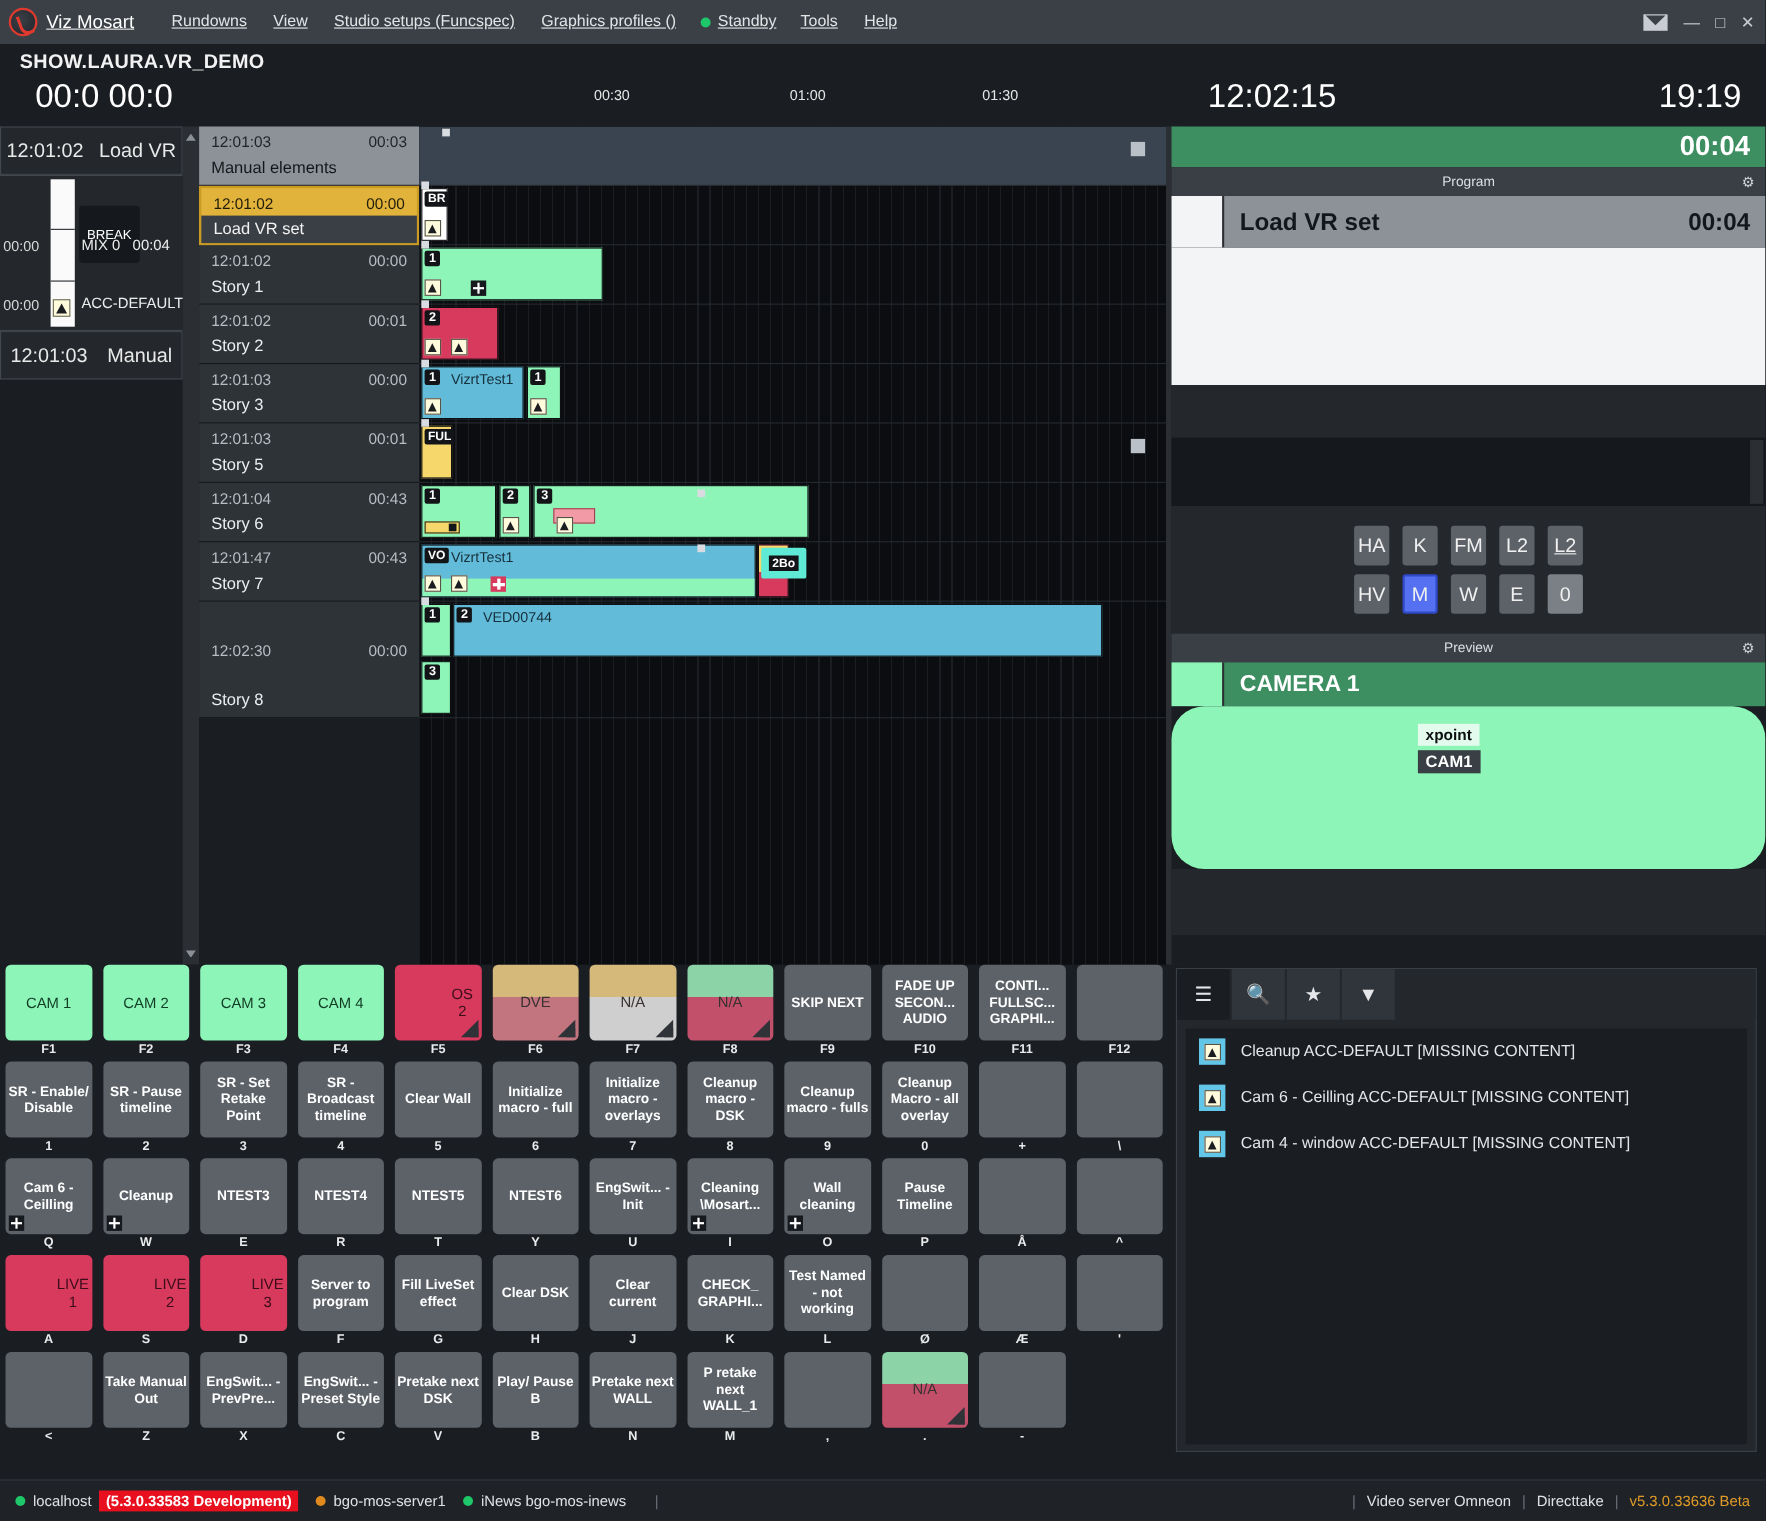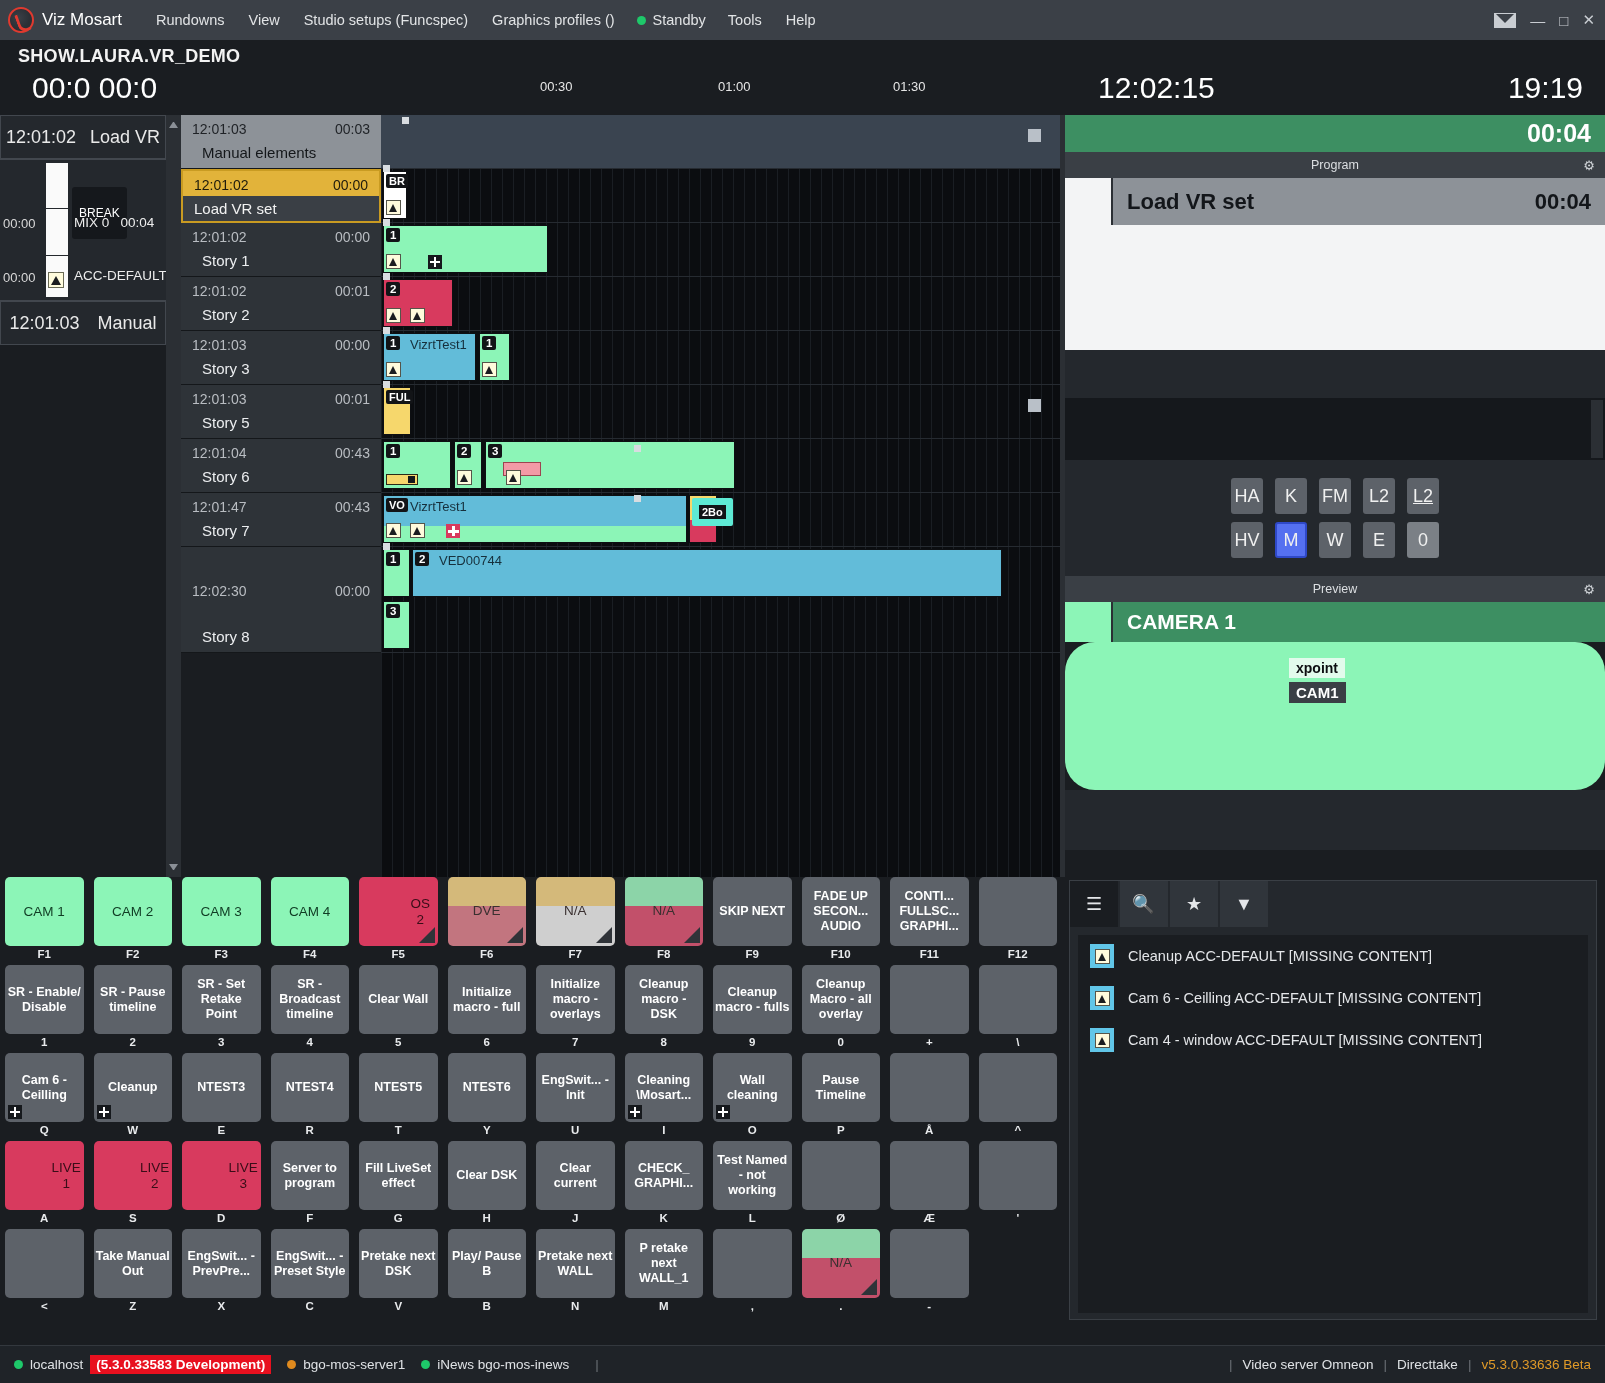--- a/index.html
+++ b/index.html
@@ -8,21 +8,21 @@
     background:#1a1d21;
     font-family:"Liberation Sans", sans-serif;
     color:#e8e8e8;
     overflow:hidden;
     position:relative;
   }
 
   
   .menubar {
     height:40px; background:#3b4047; display:flex; align-items:center;
-    padding-left:8px; position:relative;
+    padding-left:8px; position:relative;text-decoration:underline;
   }
   .logo-wrap { display:flex; align-items:center; gap:8px; margin-right:22px; }
   .logo { width:26px; height:26px; border-radius:50%;
           background:radial-gradient(circle at 40% 40%, #3a3f46 0%, #2b2f35 60%);
           border:2px solid #e03a2f; position:relative; }
   .logo:after { content:""; position:absolute; left:7px; top:4px; width:9px; height:16px;
           border-left:3px solid #e03a2f; border-bottom:3px solid #e03a2f;
           border-radius:0 0 0 8px; transform:rotate(-20deg); }
   .app-name { font-size:17px; color:#fff; }
   .menubar a { color:#e2e4e6; font-size:14.5px; text-decoration:none; padding:4px 12px; white-space:nowrap; }
@@ -77,21 +77,21 @@
   .scrollstrip { position:absolute; left:166px; top:0; width:15px; bottom:0; background:#2b2f34; }
   .scrollstrip .up, .scrollstrip .dn { position:absolute; left:3px; width:9px; height:9px; }
   .scrollstrip .up { top:4px; border-left:4px solid transparent; border-right:4px solid transparent; border-bottom:6px solid #8b9097; }
   .scrollstrip .dn { bottom:4px; border-left:4px solid transparent; border-right:4px solid transparent; border-top:6px solid #8b9097; }
 
   
   .rundown { position:absolute; left:181px; top:0; width:200px; bottom:0; background:#1a1d21; }
   .rrow { position:relative; border-bottom:1px solid #14171a; background:#2e3338; }
   .rrow .rtime { position:absolute; left:11px; top:6px; font-size:14px; color:#b9bdc2; }
   .rrow .rdur { position:absolute; right:11px; top:6px; font-size:14px; color:#b9bdc2; }
-  .rrow .rname { position:absolute; left:21px; bottom:7px; font-size:15px; color:#eceef0; }
+  .rrow .rname { position:absolute; left:11px; bottom:7px; font-size:15px; color:#eceef0; }
   .rrow.manual { background:#8d9298; }
   .rrow.manual .rtime,.rrow.manual .rdur { color:#1f2226; }
   .rrow.manual .rname { color:#14171a; }
   .rrow.sel { background:#e2b33a; border:2px solid #c99b22; }
   .rrow.sel .rtime,.rrow.sel .rdur { color:#201c0c; }
   .rrow.sel .rname { color:#f2f2f2; background:#3a3f45; display:block;
       position:absolute; left:0; right:0; bottom:0; padding:4px 11px; }
 
   
   .timeline { position:absolute; left:381px; right:545px; top:0; bottom:0;

